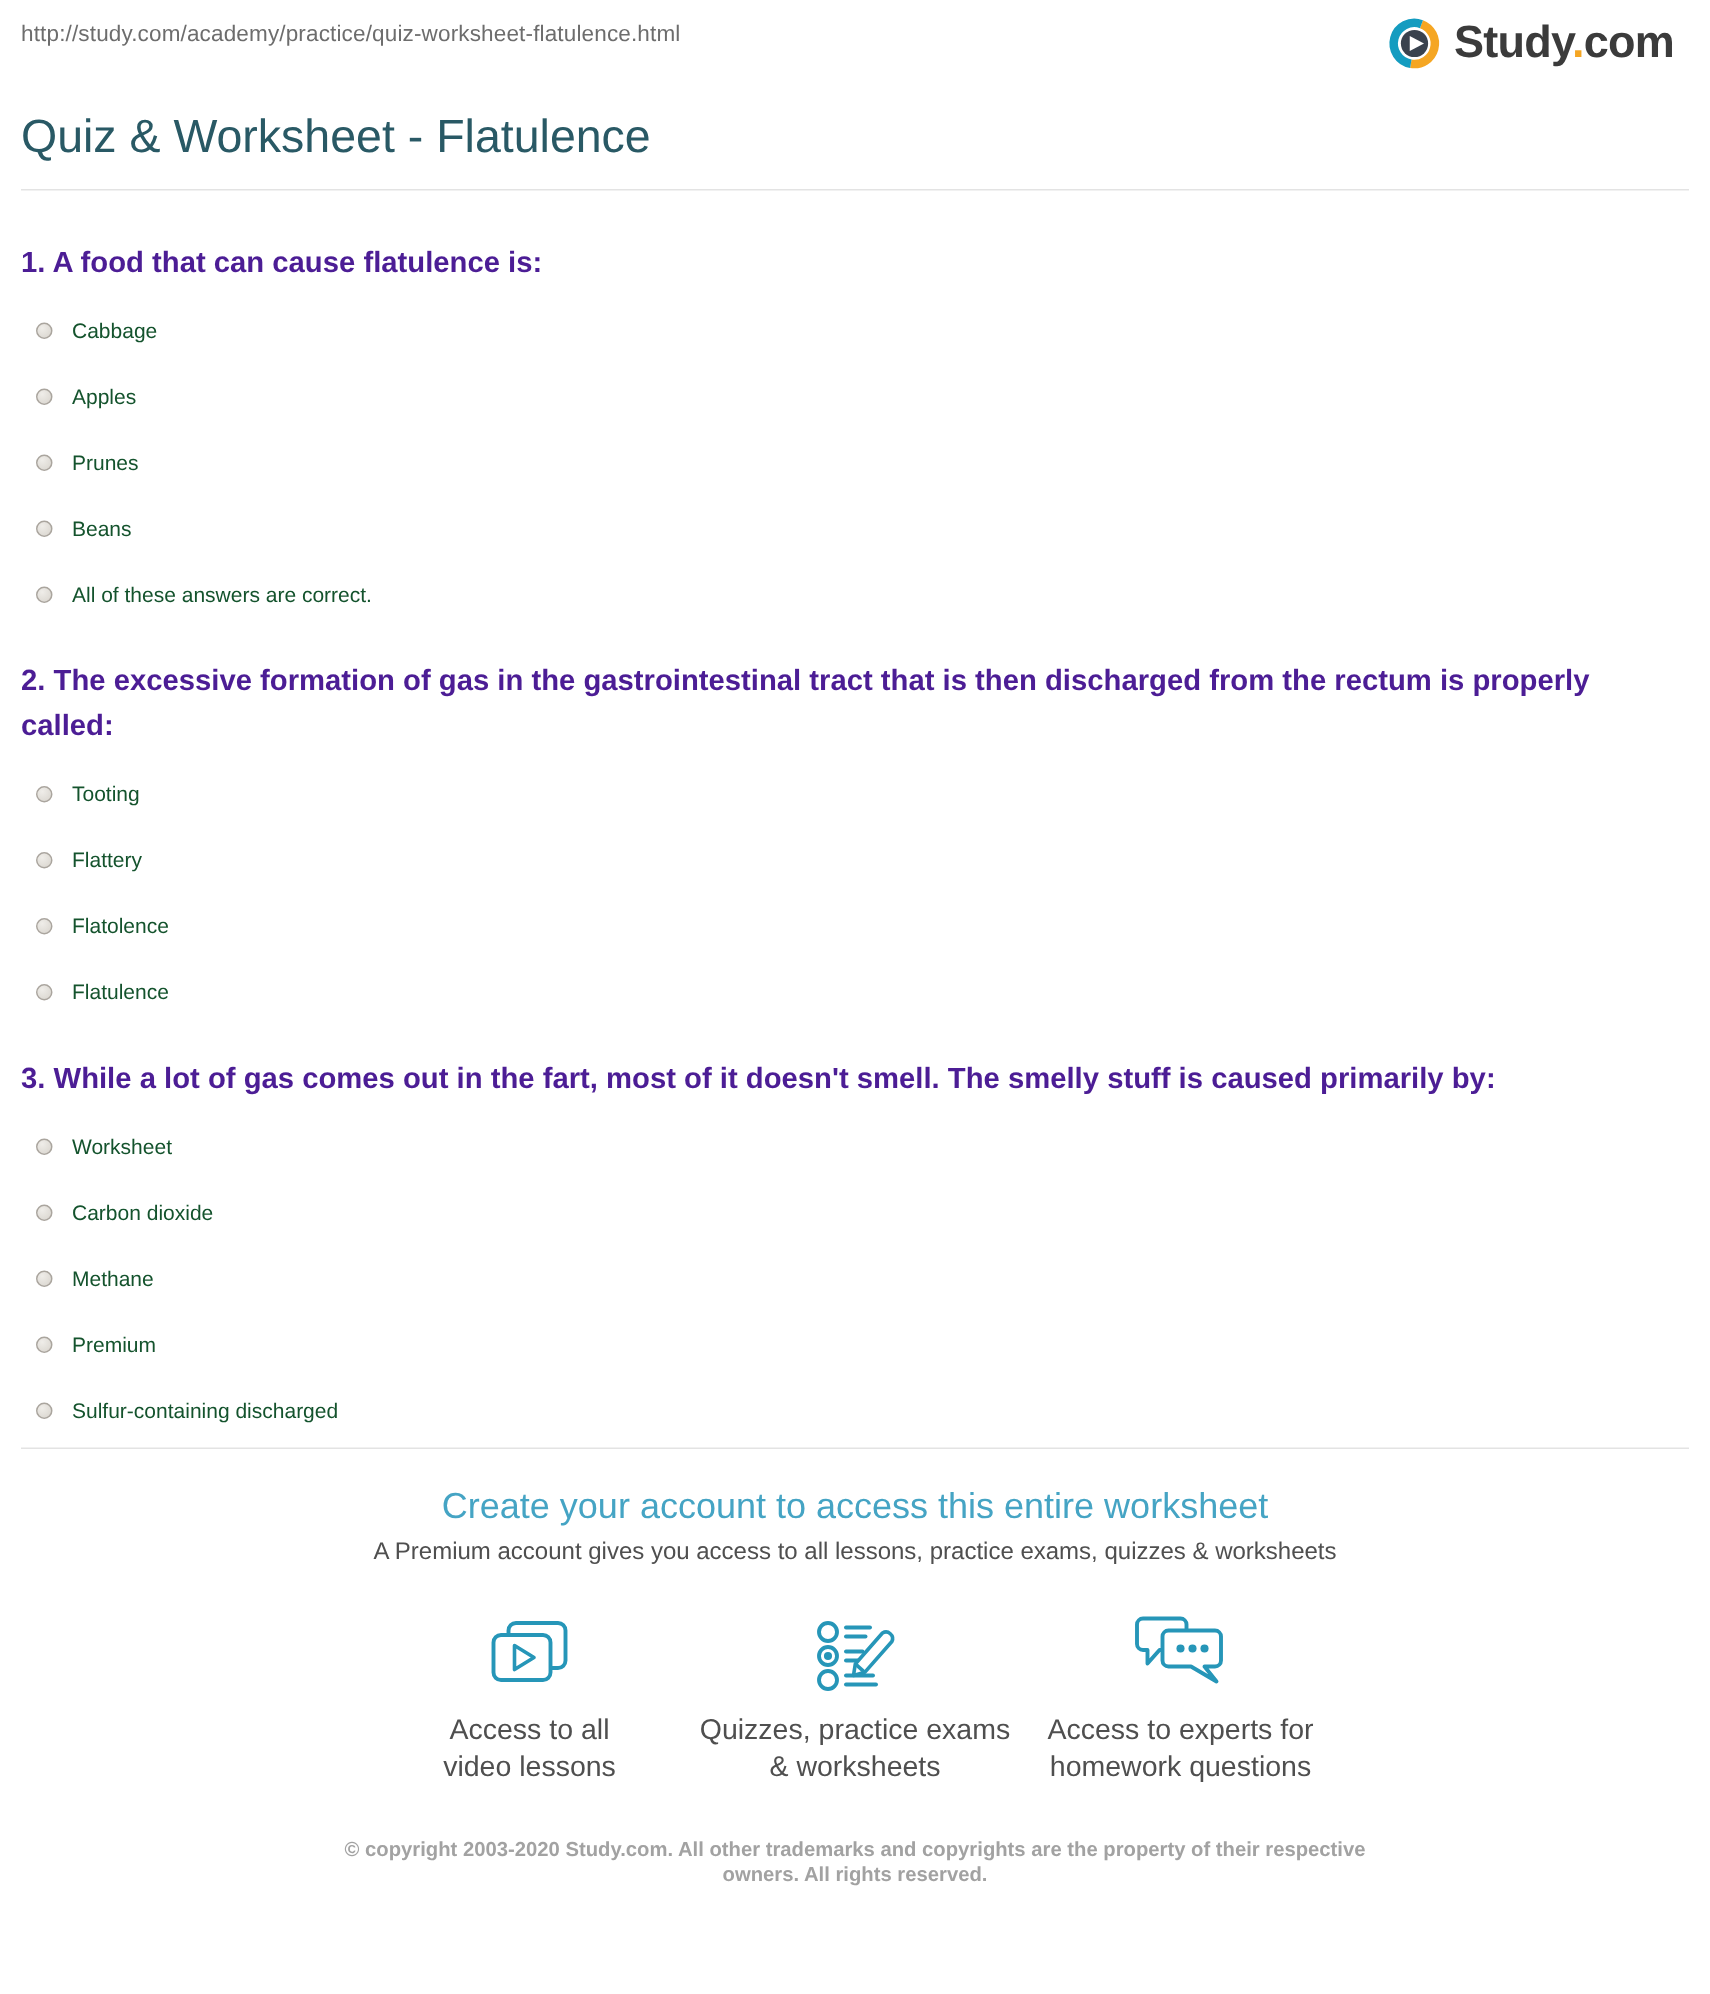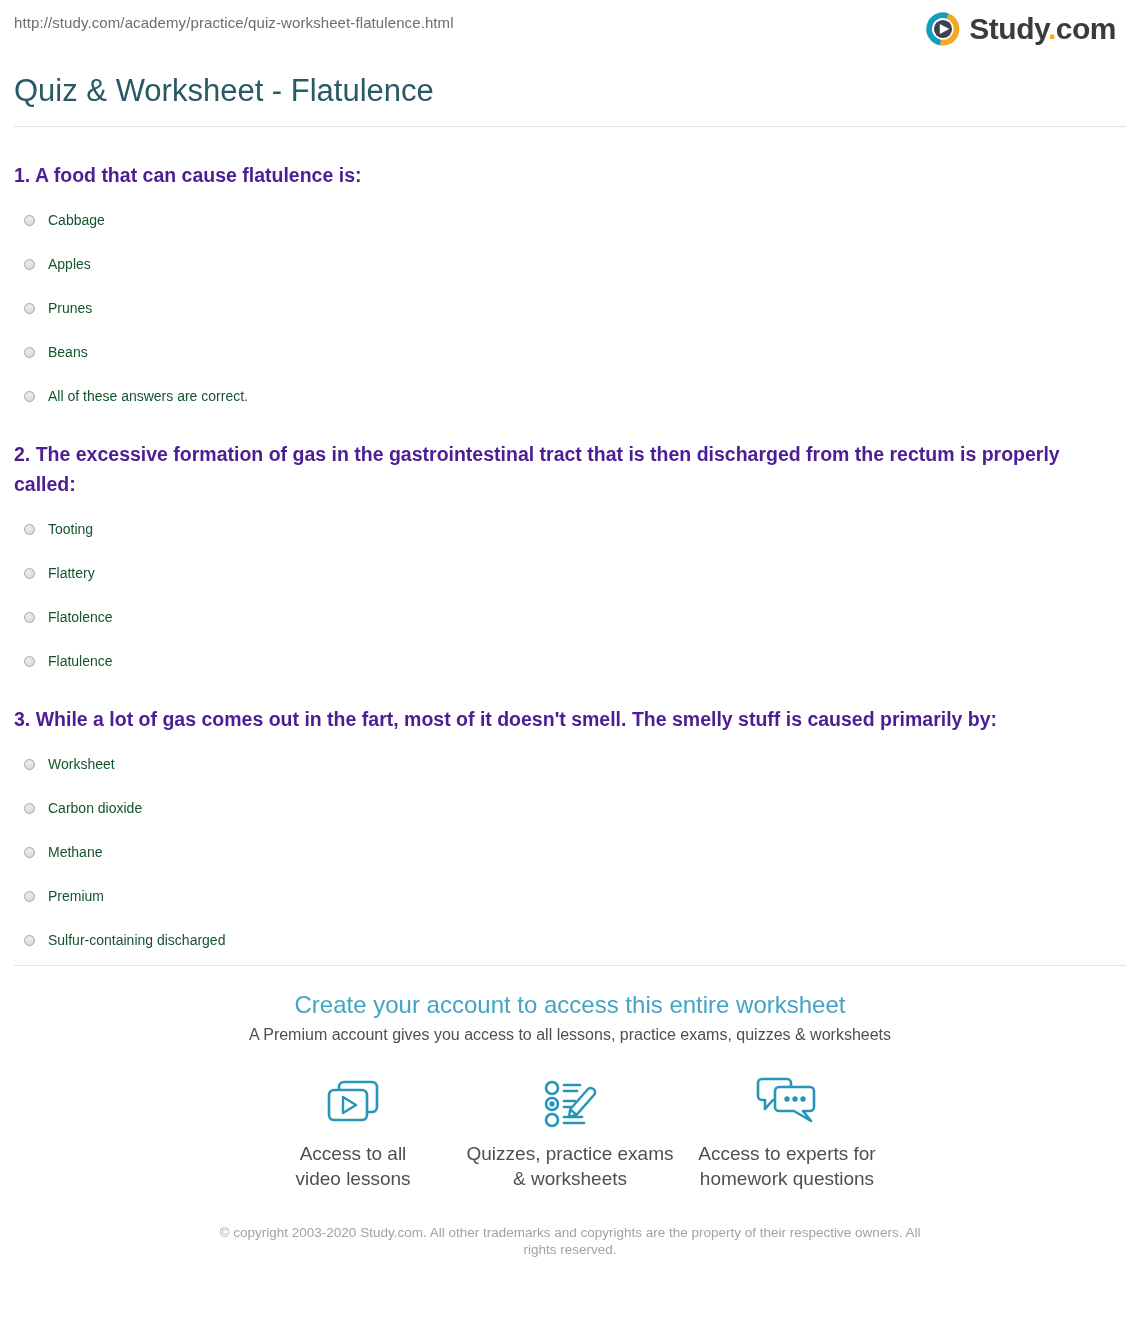--- a/index.html
+++ b/index.html
@@ -124,20 +124,21 @@
   }
 
   
   .copyright {
     margin: 33px auto 0 auto;
     max-width: 725px;
     text-align: center;
     font-size: 13.5px;
     color: #a2a2a2;
     line-height: 17px;
+    font-weight: bold;
   }
 </style>
 </head>
 <body>
 
 <div class="page">
 
   <div class="header">
     <div class="url">http://study.com/academy/practice/quiz-worksheet-flatulence.html</div>
     <div class="logo">

